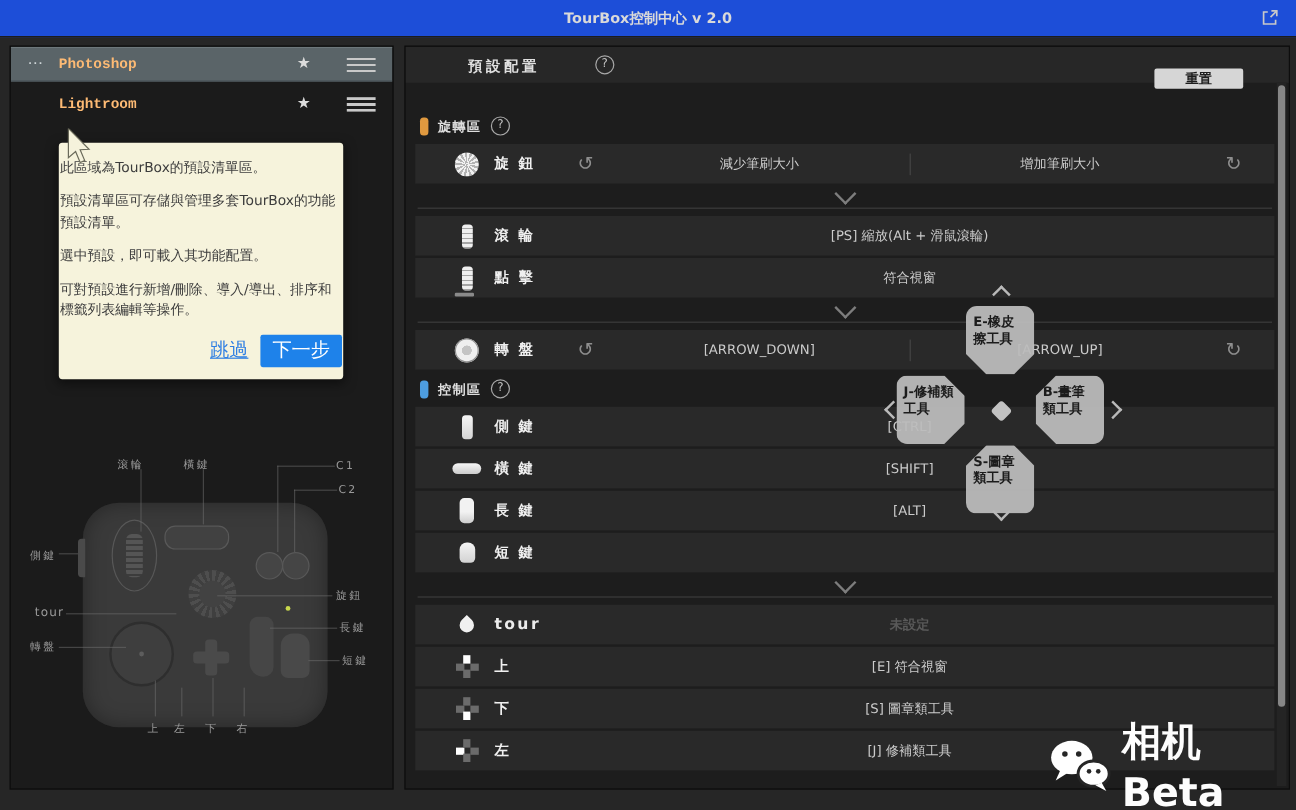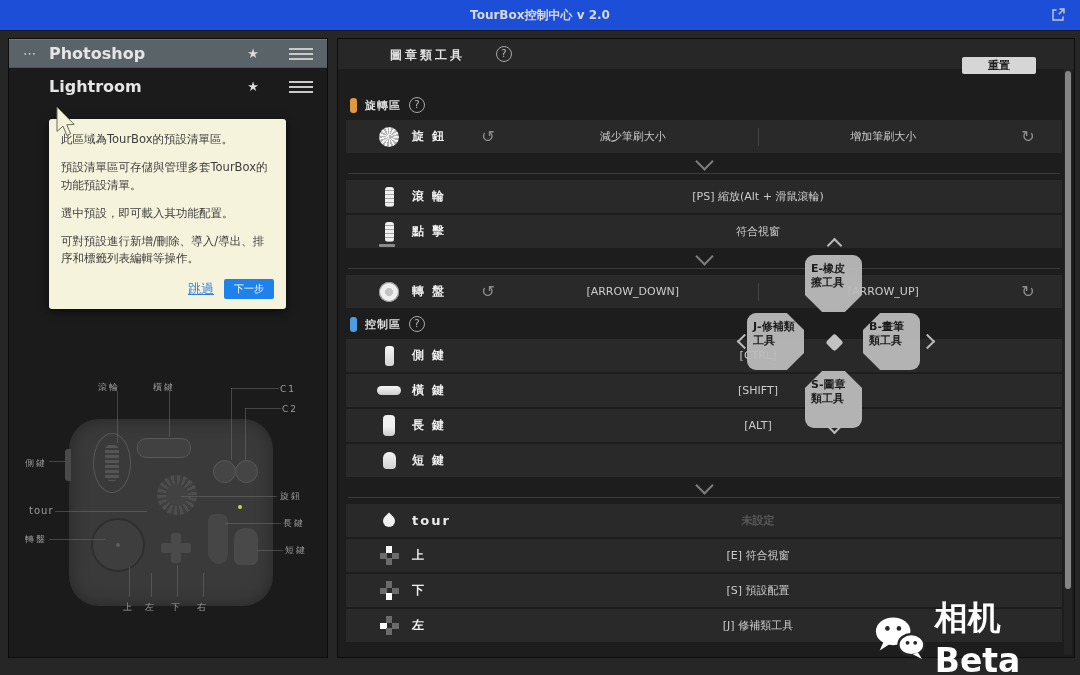--- a/index.html
+++ b/index.html
@@ -25,32 +25,32 @@
   #lp-help{position:absolute;right:42px;top:8px;}
   #lp-add{position:absolute;right:15px;top:7px;width:14px;height:14px;border:1.4px solid #cfcfcf;
           border-radius:3px;color:#cfcfcf;font-size:12px;line-height:13px;text-align:center;cursor:pointer;}
   #lp-add::before{content:"+";}
   
   .preset-row{height:27px;margin-bottom:5px;display:flex;align-items:center;padding:0 14px;cursor:pointer;}
   .preset-row.selected{background:#5a6468;border-top:1px solid #6d777b;border-bottom:1px solid #4a5458;}
   .dots-icon{width:26px;color:#cdd4d6;font-size:13px;letter-spacing:1px;}
   .dots-icon::before{content:"\22EF";}
   .hidden{visibility:hidden;}
-  .preset-name{font-size:16px;font-weight:bold;color:#e5e5e5;}
+  .preset-name{font-size:12px;font-weight:bold;color:#fdba74;font-family:Liberation Mono, monospace;}
   .star-icon{margin-left:auto;color:#dcdcdc;font-size:13px;cursor:pointer;}
   .star-icon::before{content:"\2605";}
   .burger-icon{margin-left:30px;width:24px;height:12px;cursor:pointer;
     background:repeating-linear-gradient(#c9c9c9 0 2px,transparent 2px 5px);}
   
   #tooltip{position:absolute;left:40px;top:80px;width:237px;background:#f6f3dc;border-radius:3px;
-           padding:12px 12px 10px;box-shadow:0 3px 10px rgba(0,0,0,.55);z-index:20;box-sizing:border-box;}
+           padding:12px 1px 10px;box-shadow:0 3px 10px rgba(0,0,0,.55);z-index:20;box-sizing:border-box;}
   .tip-p{margin:0 0 11px;font-size:11.5px;color:#3c3c3c;line-height:1.5;}
   .tooltip-actions{display:flex;justify-content:flex-end;align-items:center;gap:10px;margin-top:2px;}
-  #skip-link{color:#2f7fe3;font-size:13px;cursor:pointer;text-decoration:underline;}
-  #next-btn{background:#1e82ea;color:#fff;font-size:10px;padding:3px 10px;border-radius:2px;cursor:pointer;}
+  #skip-link{color:#2f7fe3;font-size:16px;cursor:pointer;text-decoration:underline;}
+  #next-btn{background:#1e82ea;color:#fff;font-size:16px;padding:3px 10px;border-radius:2px;cursor:pointer;}
   
   #cursor{position:absolute;left:55px;top:107px;z-index:80;}
   
   #device{position:absolute;left:0;top:322px;right:0;bottom:0;}
   .dev-label{position:absolute;font-size:9px;color:#9a9a9a;letter-spacing:2px;white-space:nowrap;}
   .dev-label.logo{text-transform:lowercase;letter-spacing:1px;font-size:10px;}
   .dev-line{position:absolute;background:#707070;opacity:.5;}
   .dev-shape{position:absolute;}
   #dev-body{left:60px;top:58px;width:204px;height:187px;background:#3a3a3a;border-radius:30px;
             box-shadow:0 0 18px rgba(0,0,0,.35) inset;}
@@ -231,21 +231,21 @@
       <div class="dev-line" style="left: 248px; top: 189px; width: 26px; height: 1px;"></div>
       <div class="dev-line" style="left: 120px; top: 206px; width: 1px; height: 30px;"></div>
       <div class="dev-line" style="left: 142px; top: 212px; width: 1px; height: 24px;"></div>
       <div class="dev-line" style="left: 168px; top: 204px; width: 1px; height: 32px;"></div>
       <div class="dev-line" style="left: 194px; top: 212px; width: 1px; height: 24px;"></div>
     </div>
 </div>
 
 <div id="right-panel">
   <div class="rp-header">
-    <div id="rp-title">圖章類工具</div>
+    <div id="rp-title">預設配置</div>
     <span id="rp-help" class="help-icon"></span>
     <div id="reset-btn">重置</div>
   </div>
   <div id="config-body">
       <div class="sec-header">
         <span class="sec-pill" style="background: rgb(224, 153, 63);"></span>
         <span class="sec-label">旋轉區</span>
         <span class="help-icon"></span>
       </div>
       <div class="cfg-row">
@@ -340,21 +340,21 @@
           <span class="dpad-up-icon dpad-icon"></span>
         </span>
         <span class="row-label">上</span>
         <div class="value-cell">[E] 符合視窗</div>
       </div>
       <div class="cfg-row">
         <span class="row-icon">
           <span class="dpad-down-icon dpad-icon"></span>
         </span>
         <span class="row-label">下</span>
-        <div class="value-cell">[S] 預設配置</div>
+        <div class="value-cell">[S] 圖章類工具</div>
       </div>
       <div class="cfg-row">
         <span class="row-icon">
           <span class="dpad-left-icon dpad-icon"></span>
         </span>
         <span class="row-label">左</span>
         <div class="value-cell">[J] 修補類工具</div>
       </div>
     </div>
   <div id="scroll-track"></div>

